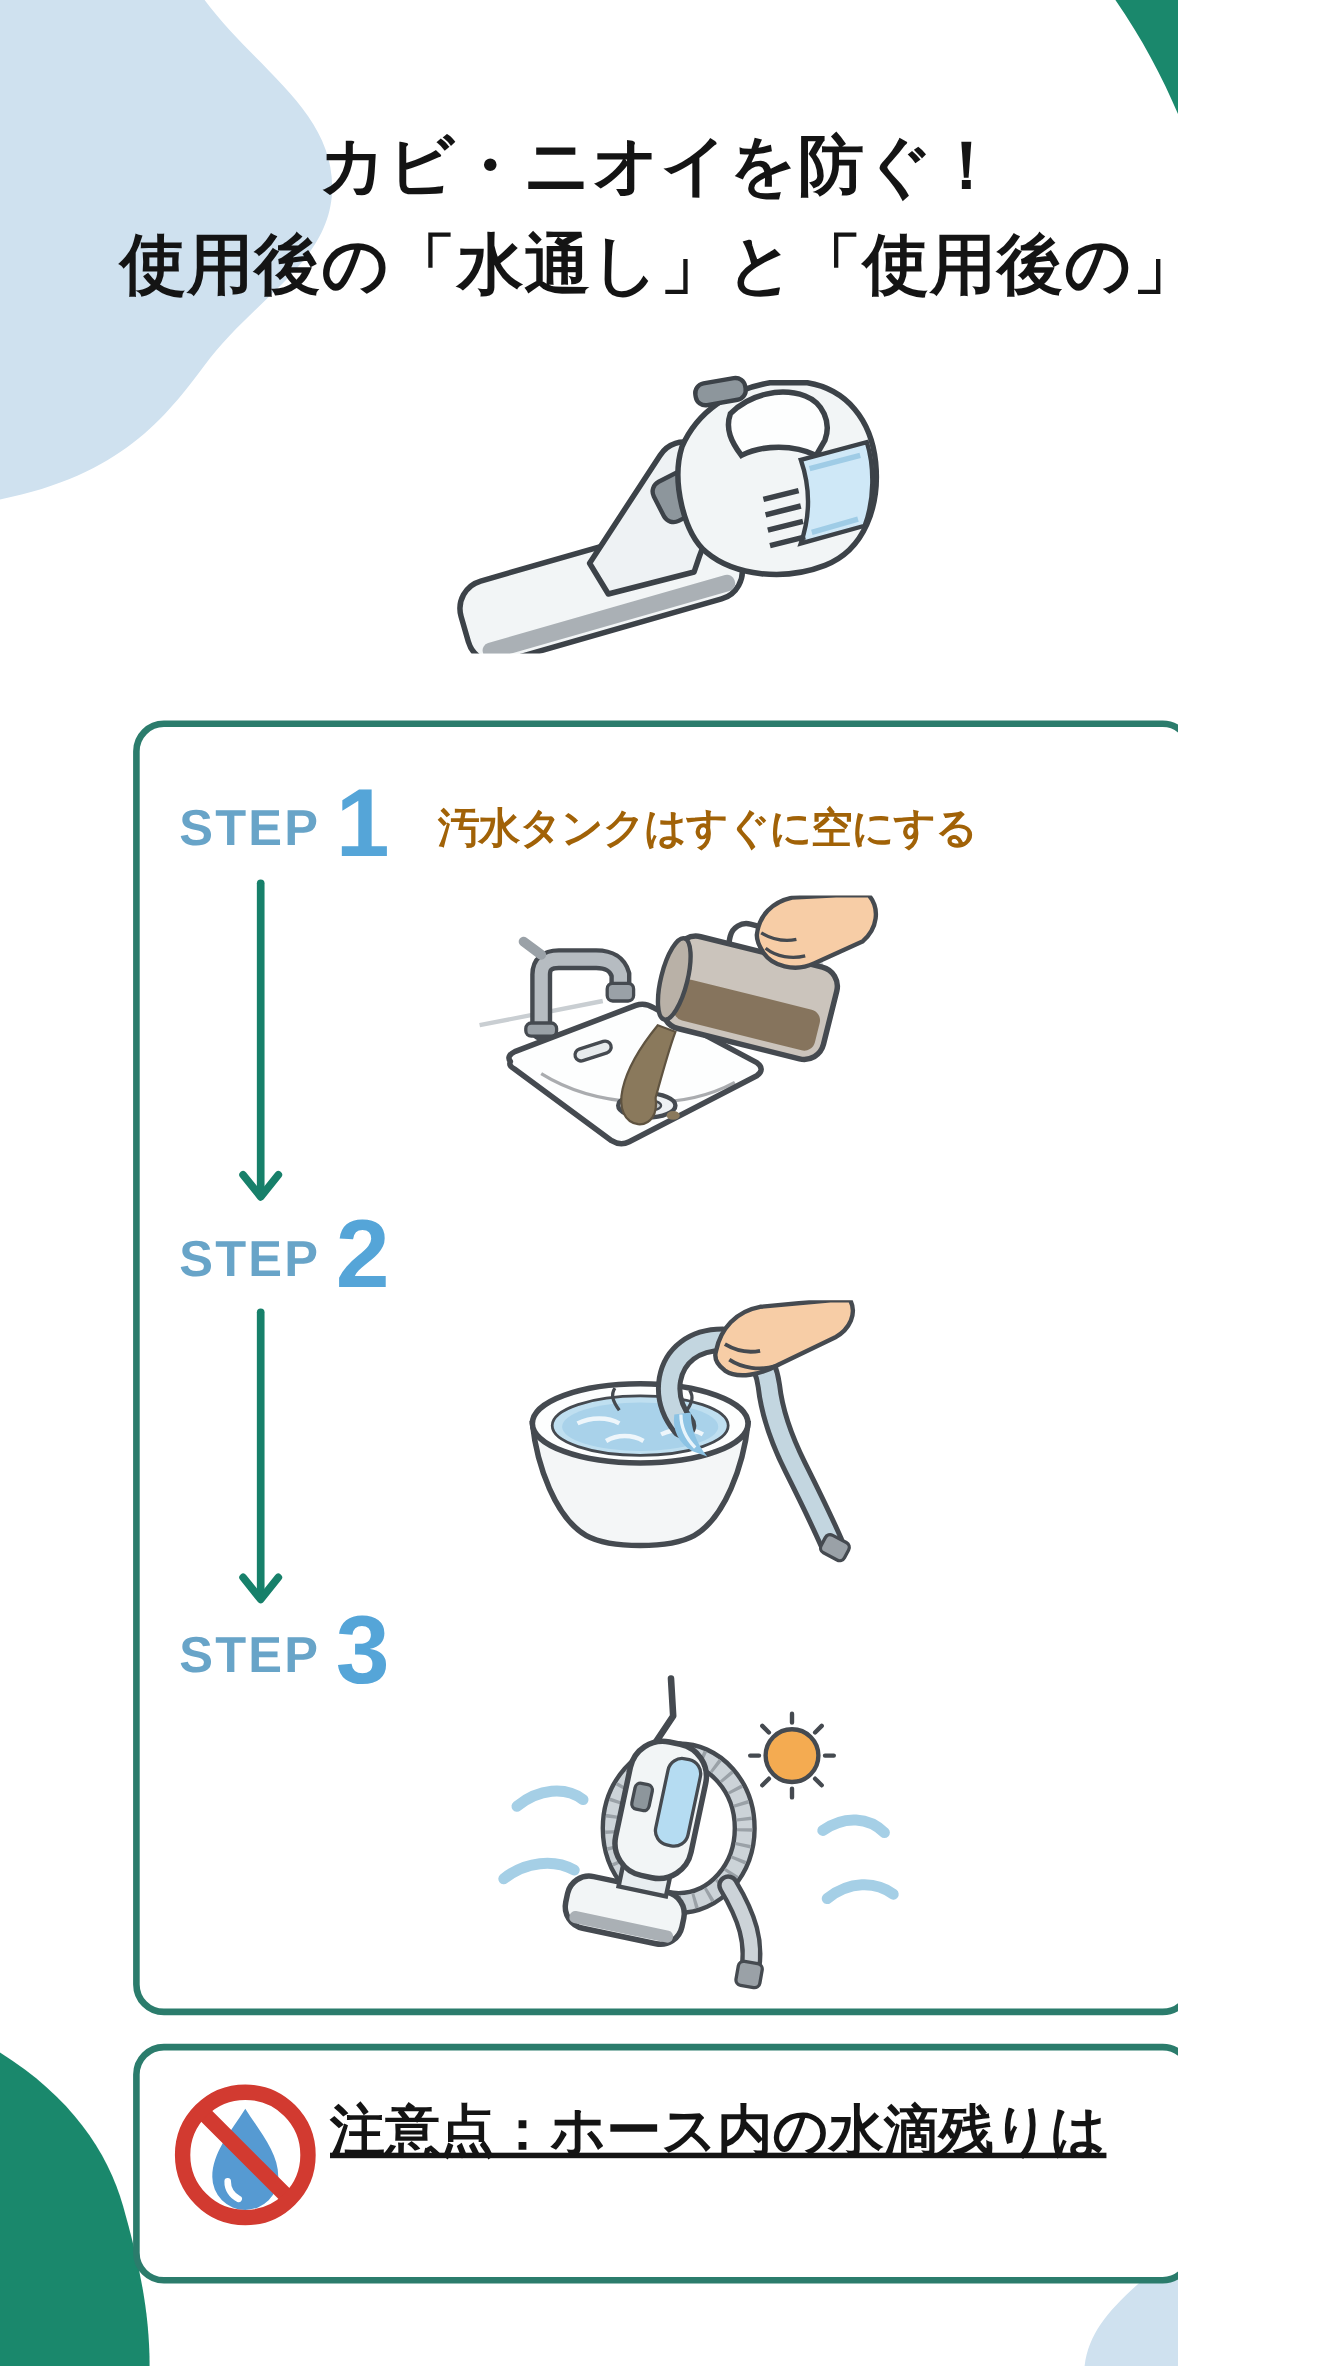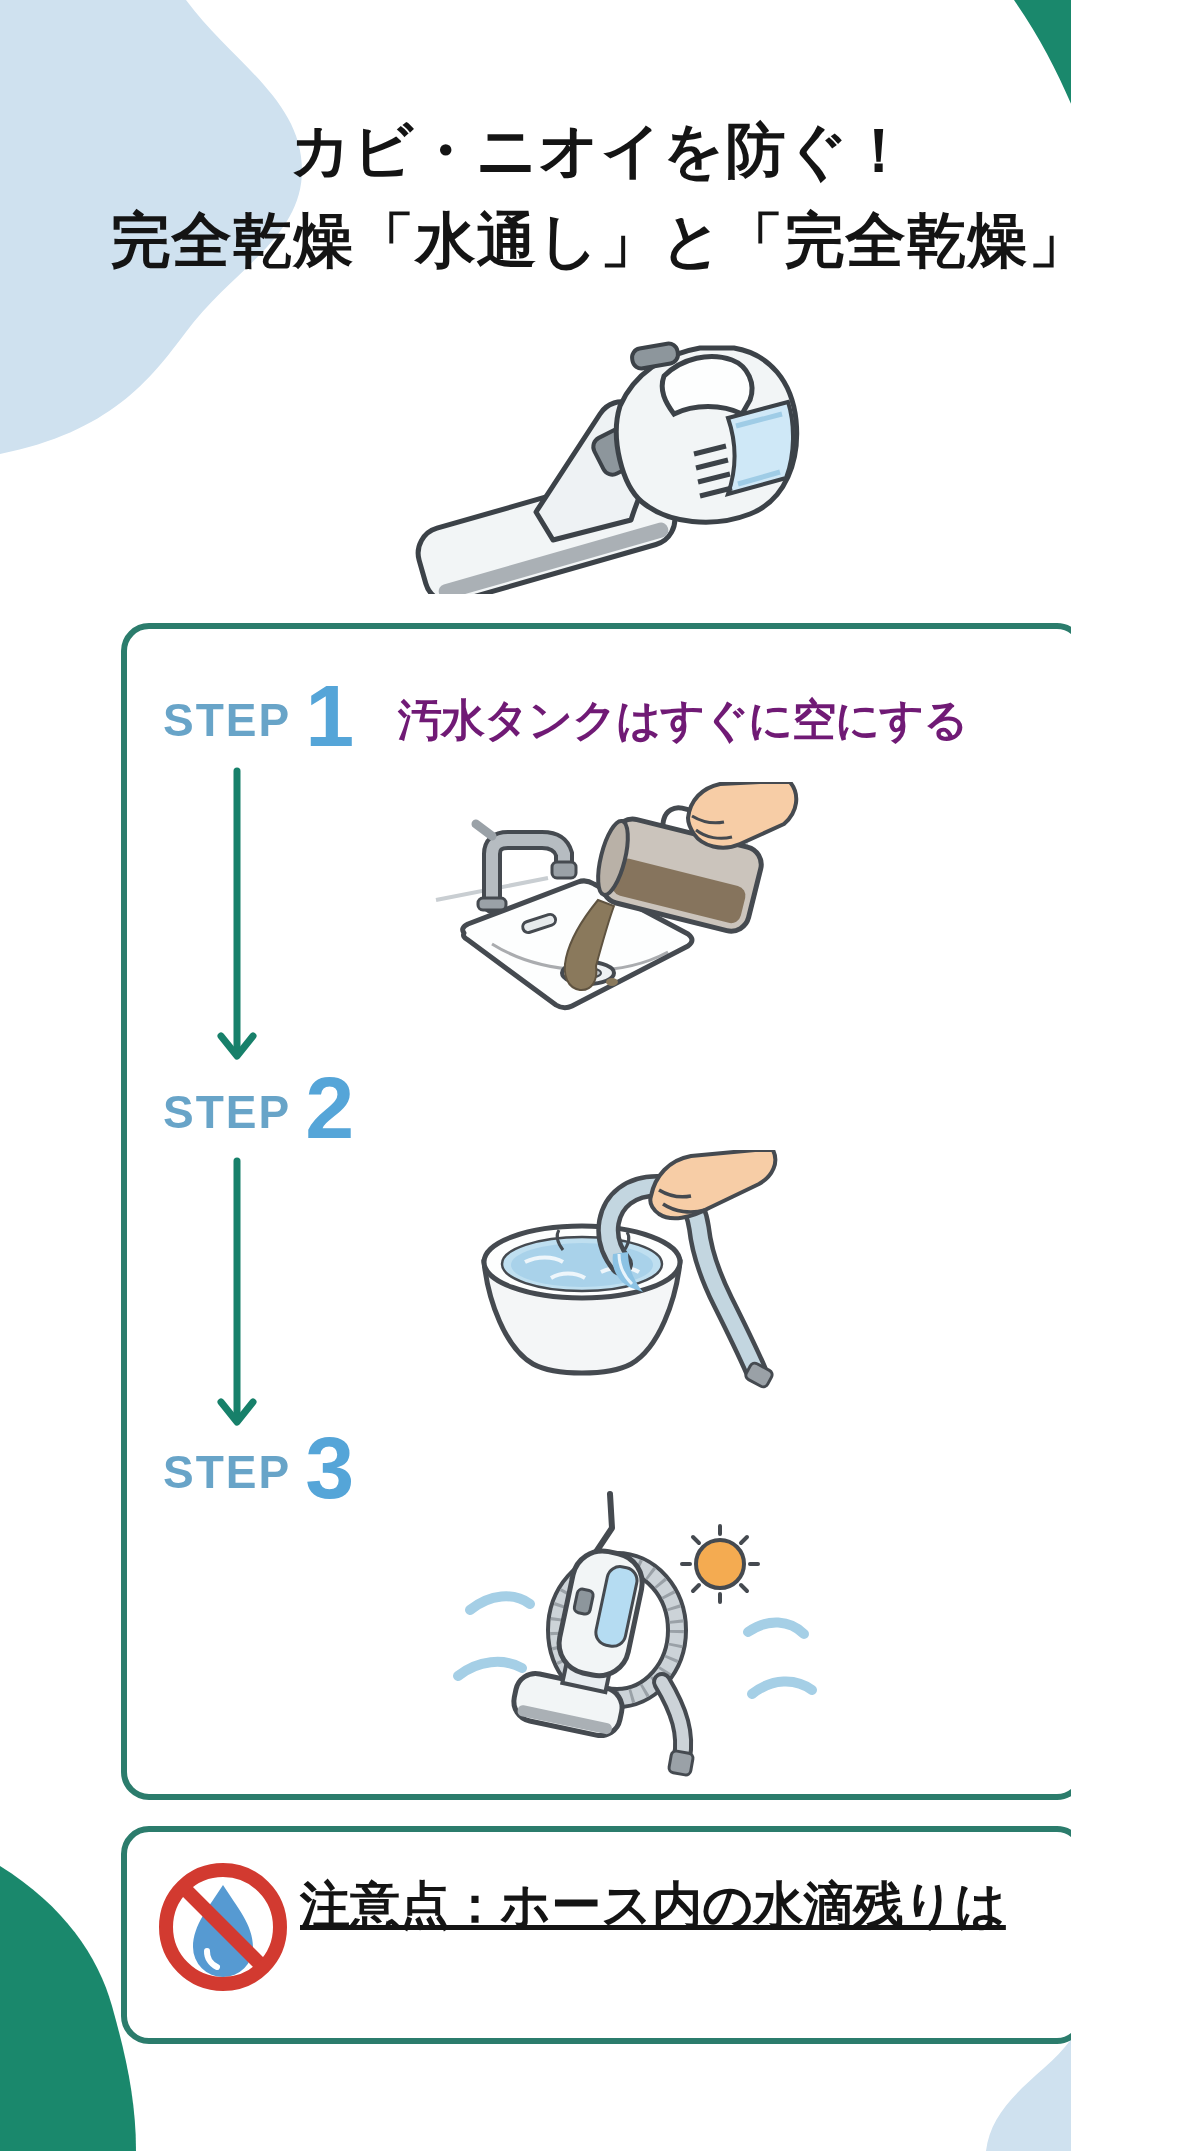--- a/index.html
+++ b/index.html
@@ -13,29 +13,29 @@
 
   #title{
     position:absolute; top:106px; left:0; width:1200px; z-index:1;
     text-align:center; font-size:60px; line-height:90px; font-weight:900;
     color:#141414; letter-spacing:1px;
   }
   .title-line{ display:block; white-space:nowrap; }
 
   .panel{
     position:absolute; z-index:1; background:#ffffff;
-    border:6px solid #2b7c6c; border-radius:28px;
+    border:6px solid #2b7c6c; border-radius:28px;margin-top:32px;
   }
   #steps-panel{ left:121px; top:623px; width:964px; height:1177px; }
   #caution-panel{ left:121px; top:1826px; width:964px; height:218px; }
 
   .step-row{ position:absolute; display:flex; align-items:center; white-space:nowrap; }
   .step-label{ font-size:46px; font-weight:800; color:#68a4c8; letter-spacing:2px; }
   .step-number{ font-size:88px; font-weight:800; color:#55a5d8; margin-left:14px; line-height:1; transform:translateY(-4px); }
-  .step-text{ font-size:44px; font-weight:800; color:#701a75; margin-left:44px; letter-spacing:-1px; }
+  .step-text{ font-size:38px; font-weight:800; color:#a16207; margin-left:44px; letter-spacing:-1px; }
 
   #step-row-1{ left:36px; top:47px; }
   #step-row-2{ left:36px; top:439px; }
   #step-row-3{ left:36px; top:799px; }
 
   .arrow-down{ position:absolute; }
   #arrow-1{ left:88px; top:137px; }
   #arrow-2{ left:88px; top:527px; }
 
   .illus{ position:absolute; }
@@ -59,21 +59,21 @@
 
   <svg id="deco-blobs" viewBox="0 0 1200 2151" aria-hidden="true">
     <path d="M0,0 L186,0 C232,62 302,100 302,170 C302,238 232,270 186,332 C150,380 110,432 0,454 Z" fill="#cfe1ef"></path>
     <path d="M1014,0 L1200,0 L1200,360 C1158,336 1128,306 1116,252 C1104,198 1082,98 1014,0 Z" fill="#1a886c"></path>
     <path d="M0,1866 C64,1906 98,1956 112,2006 C126,2056 136,2100 136,2151 L0,2151 Z" fill="#1a886c"></path>
     <path d="M1200,1798 C1150,1824 1116,1872 1108,1932 C1100,1992 1086,2032 1044,2068 C1012,2096 990,2118 986,2151 L1200,2151 Z" fill="#cfe1ef"></path>
   </svg>
 
   <h1 id="title">
     <span class="title-line">カビ・ニオイを防ぐ！</span>
-    <span class="title-line">完全乾燥「水通し」と「完全乾燥」</span>
+    <span class="title-line">使用後の「水通し」と「使用後の」</span>
   </h1>
 
   <svg id="hero-illustration" class="illus" width="424" height="292" viewBox="0 0 424 292">
     <g transform="rotate(-16 160 236)">
       <rect x="30" y="196" width="258" height="76" rx="26" fill="#f2f5f6" stroke="#3c4248" stroke-width="5"></rect>
       <rect x="40" y="252" width="238" height="15" rx="7" fill="#aab0b5"></rect>
     </g>
     <path d="M148,210 L212,112 C219,101 232,97 243,102 L285,122 C262,165 250,196 243,218 L165,238 Z" fill="#eef2f4" stroke="#3c4248" stroke-width="5" stroke-linejoin="round"></path>
     <rect x="208" y="126" width="54" height="40" rx="10" transform="rotate(-27 235 146)" fill="#8d969c" stroke="#3c4248" stroke-width="4"></rect>
     <path d="M232,104 C246,72 276,52 312,46 L346,46 C382,52 404,80 408,118 C412,158 398,198 362,212 C326,226 280,222 254,200 C234,183 222,136 232,104 Z" fill="#f2f5f6" stroke="#3c4248" stroke-width="5"></path>

